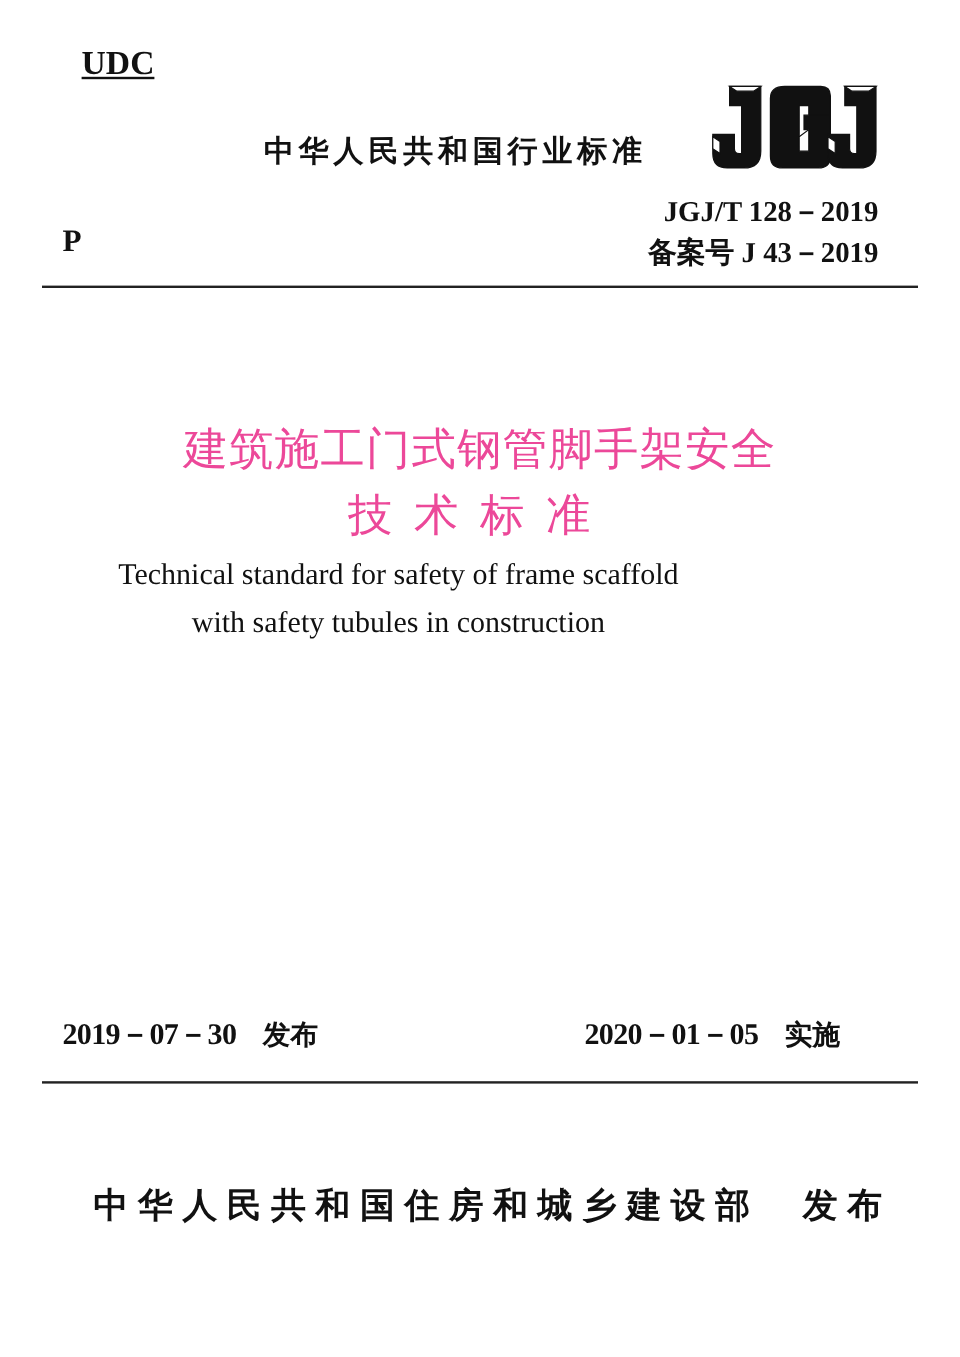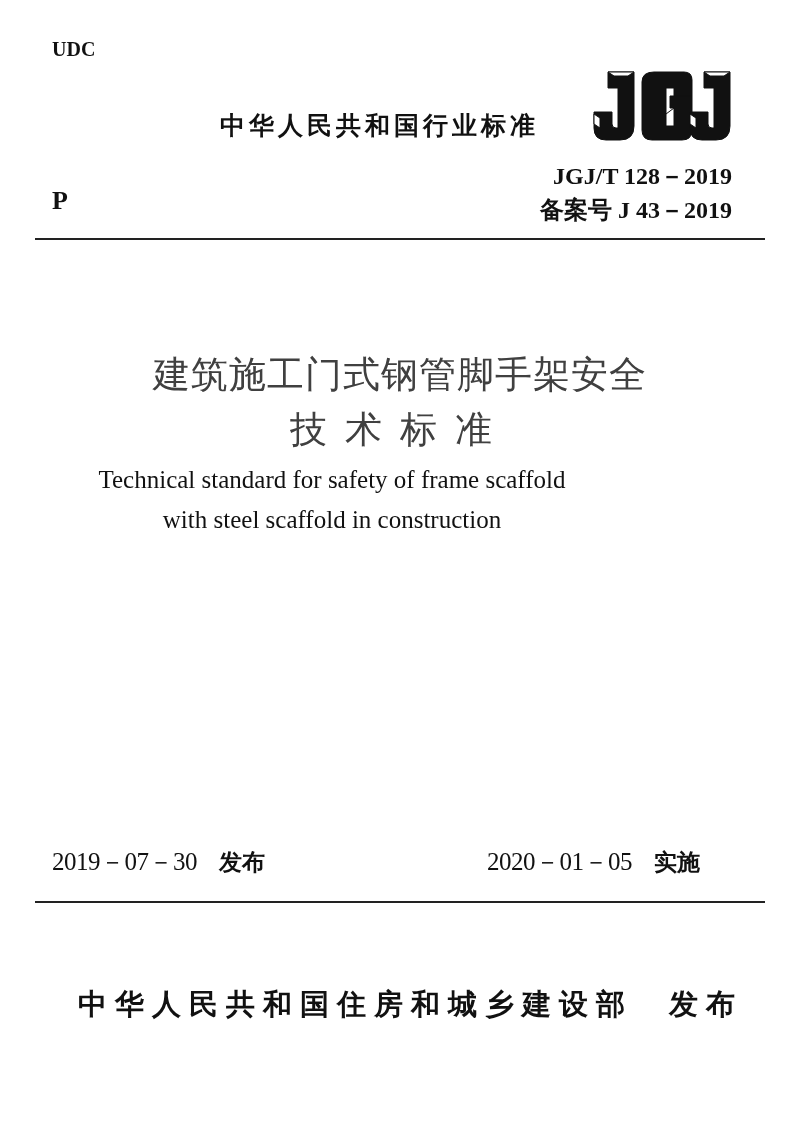--- a/index.html
+++ b/index.html
@@ -1,36 +1,36 @@
 <!DOCTYPE html>
 <html><head>
 <meta charset="utf-8">
 <style>
   html, body { margin: 0; padding: 0; background: #ffffff; }
   body { width: 800px; height: 1131px; position: relative; overflow: hidden; color: #111; }
   .abs { position: absolute; }
   .serif { font-family: "Liberation Serif", "DejaVu Serif", serif; }
   .sans { font-family: "DejaVu Sans", "Liberation Sans", sans-serif; }
-  .udc { left: 52px; top: 38px; font-size: 20px; font-weight: bold; }
+  .udc { left: 68px; top: 38px; font-size: 28px; font-weight: bold; text-decoration: underline; }
   .pcode { left: 52px; top: 186px; font-size: 26px; font-weight: bold; }
   .industry { left: 180px; top: 109px; font-size: 25px; font-weight: bold; letter-spacing: 4px; margin-left: 40px; }
   .logo { left: 592px; top: 70px; width: 148px; height: 72px; }
   .stdno { right: 68px; top: 160px; font-size: 24px; font-weight: bold; white-space: nowrap; }
   .record { right: 68px; top: 194px; font-size: 24px; font-weight: bold; text-align: left; white-space: nowrap; }
   .rule { left: 35px; width: 730px; height: 2px; background: #222; }
   .rule.top { top: 238px; }
   .rule.bottom { top: 901px; }
-  .title-cn { left: 0; width: 800px; text-align: center; font-size: 37px; color: #404040; }
+  .title-cn { left: 0; width: 800px; text-align: center; font-size: 37px; color: #ec4899; }
   .title-cn.l1 { top: 350px; letter-spacing: 1px; }
   .title-cn.l2 { top: 405px; letter-spacing: 18px; box-sizing: border-box; }
   .title-en { left: 0; width: 664px; text-align: center; font-size: 25px; }
   .title-en.l1 { top: 466px; }
   .title-en.l2 { top: 506px; }
   .date { top: 845px; font-size: 25px; font-weight: bold; white-space: nowrap; }
-  .date .num { font-family: "Liberation Serif", "DejaVu Serif", serif; font-weight: normal; letter-spacing: -0.5px; }
+  .date .num { font-family: "Liberation Serif", "DejaVu Serif", serif; font-weight: bold; letter-spacing: -0.5px; }
   .date .act { font-family: "DejaVu Sans", sans-serif; font-weight: bold; font-size: 23px; margin-left: 22px; }
   .date.issue { left: 52px; }
   .date.effective { left: 487px; }
   .publisher { left: 78px; top: 985px; font-size: 29px; font-weight: bold; letter-spacing: 8px; white-space: nowrap; }
   .publisher .act { margin-left: 36px; }
 </style>
 </head>
 <body>
 
 <div class="abs serif udc">UDC</div>
@@ -60,21 +60,21 @@
 <div class="abs serif pcode">P</div>
 
 <div class="abs serif record">备案号 J 43－2019</div>
 
 <div class="abs rule top"></div>
 
 <div class="abs serif title-cn l1">建筑施工门式钢管脚手架安全</div>
 <div class="abs serif title-cn l2">技术标准</div>
 
 <div class="abs serif title-en l1">Technical standard for safety of frame scaffold</div>
-<div class="abs serif title-en l2">with steel scaffold in construction</div>
+<div class="abs serif title-en l2">with safety tubules in construction</div>
 
 <div class="abs date issue">
   <span class="num">2019－07－30</span><span class="act">发布</span>
 </div>
 
 <div class="abs date effective">
   <span class="num">2020－01－05</span><span class="act">实施</span>
 </div>
 
 <div class="abs rule bottom"></div>

